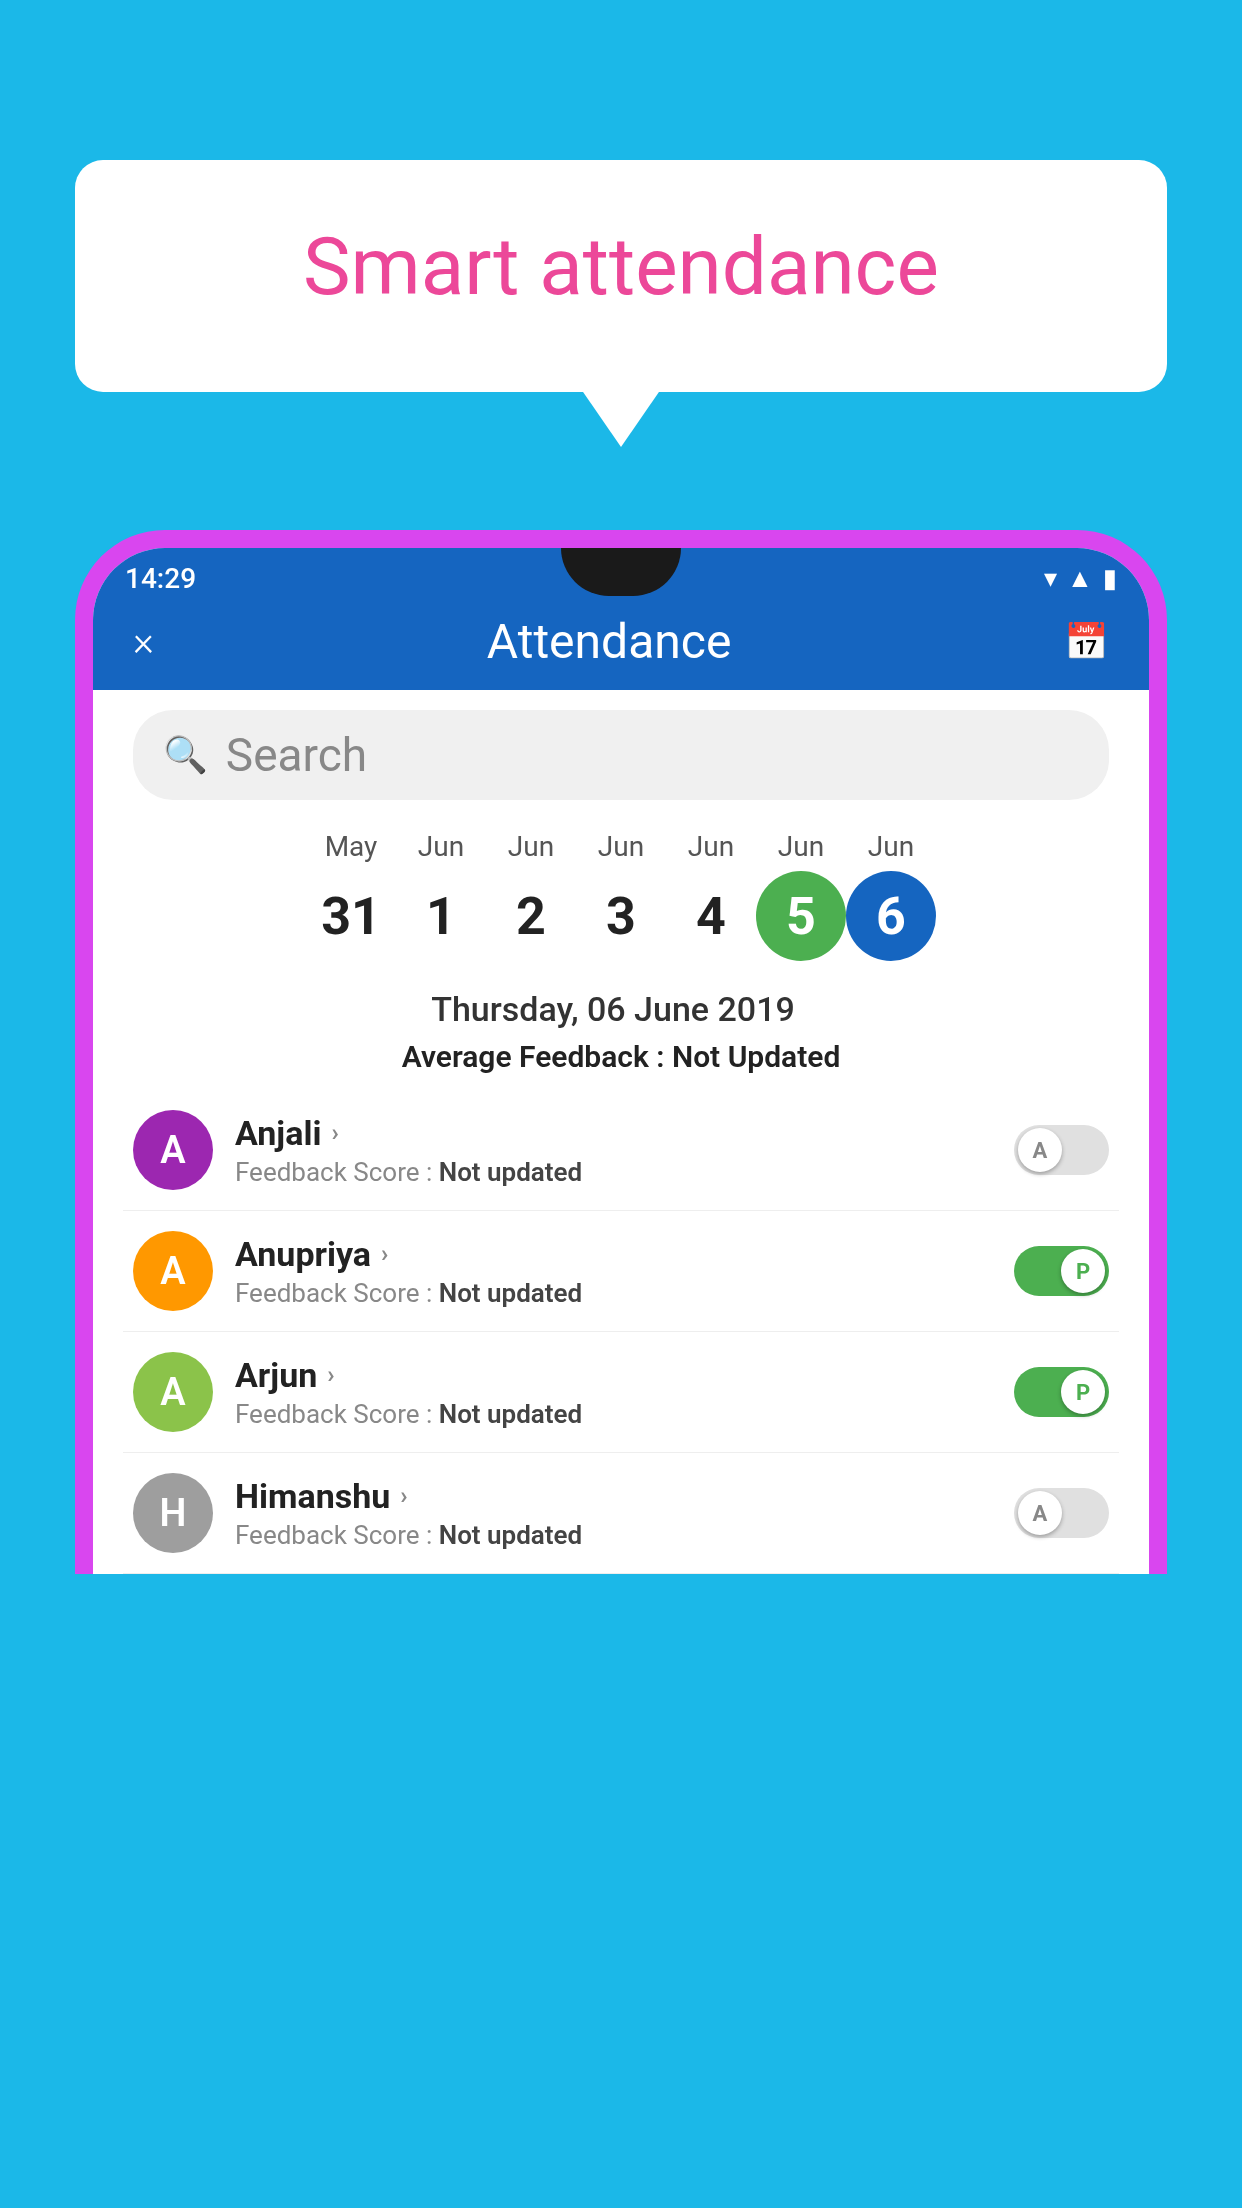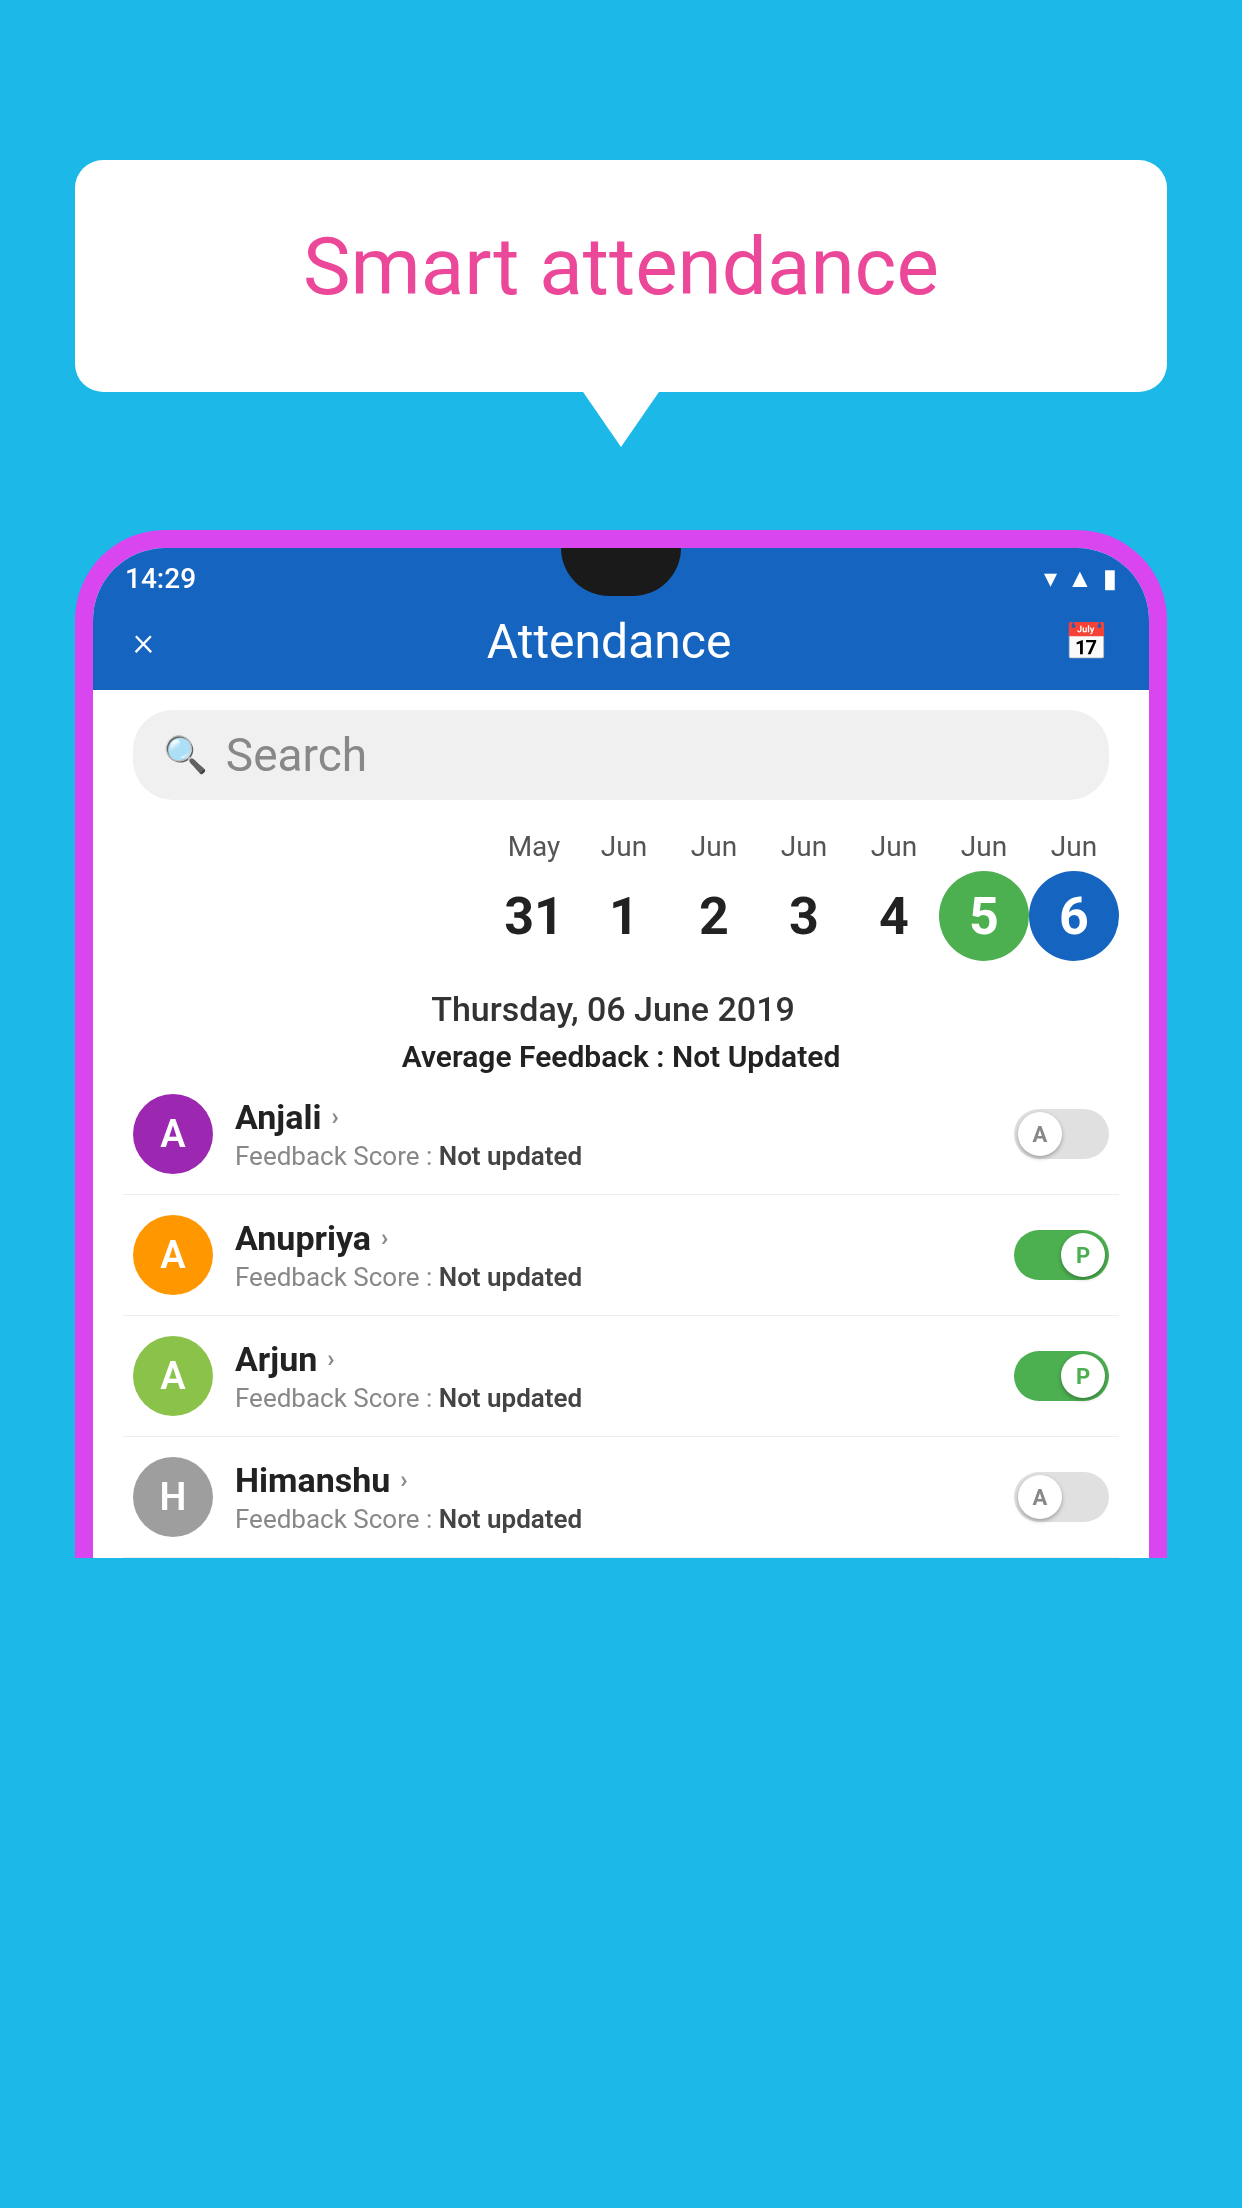--- a/index.html
+++ b/index.html
@@ -148,21 +148,21 @@
       font-size: 36px;
     }
     .search-text {
       color: #888;
       font-size: 46px;
     }
 
     
     .date-selector {
       display: flex;
-      justify-content: flex-end;
+      justify-content: center;
       align-items: flex-end;
       padding: 10px 30px 10px 30px;
     }
     .date-item {
       display: flex;
       flex-direction: column;
       align-items: center;
       gap: 8px;
     }
     .date-month {
@@ -215,21 +215,21 @@
       font-size: 34px;
       cursor: pointer;
       width: fit-content;
     }
 
     
     .avg-feedback {
       text-align: center;
       font-size: 30px;
       color: #888;
-      margin-bottom: 0;
+      margin-bottom: 16px;
       padding: 0 40px;
     }
     .avg-feedback span {
       color: #222;
       font-weight: 600;
     }
 
     
     .student-list {
       padding: 0 30px;

